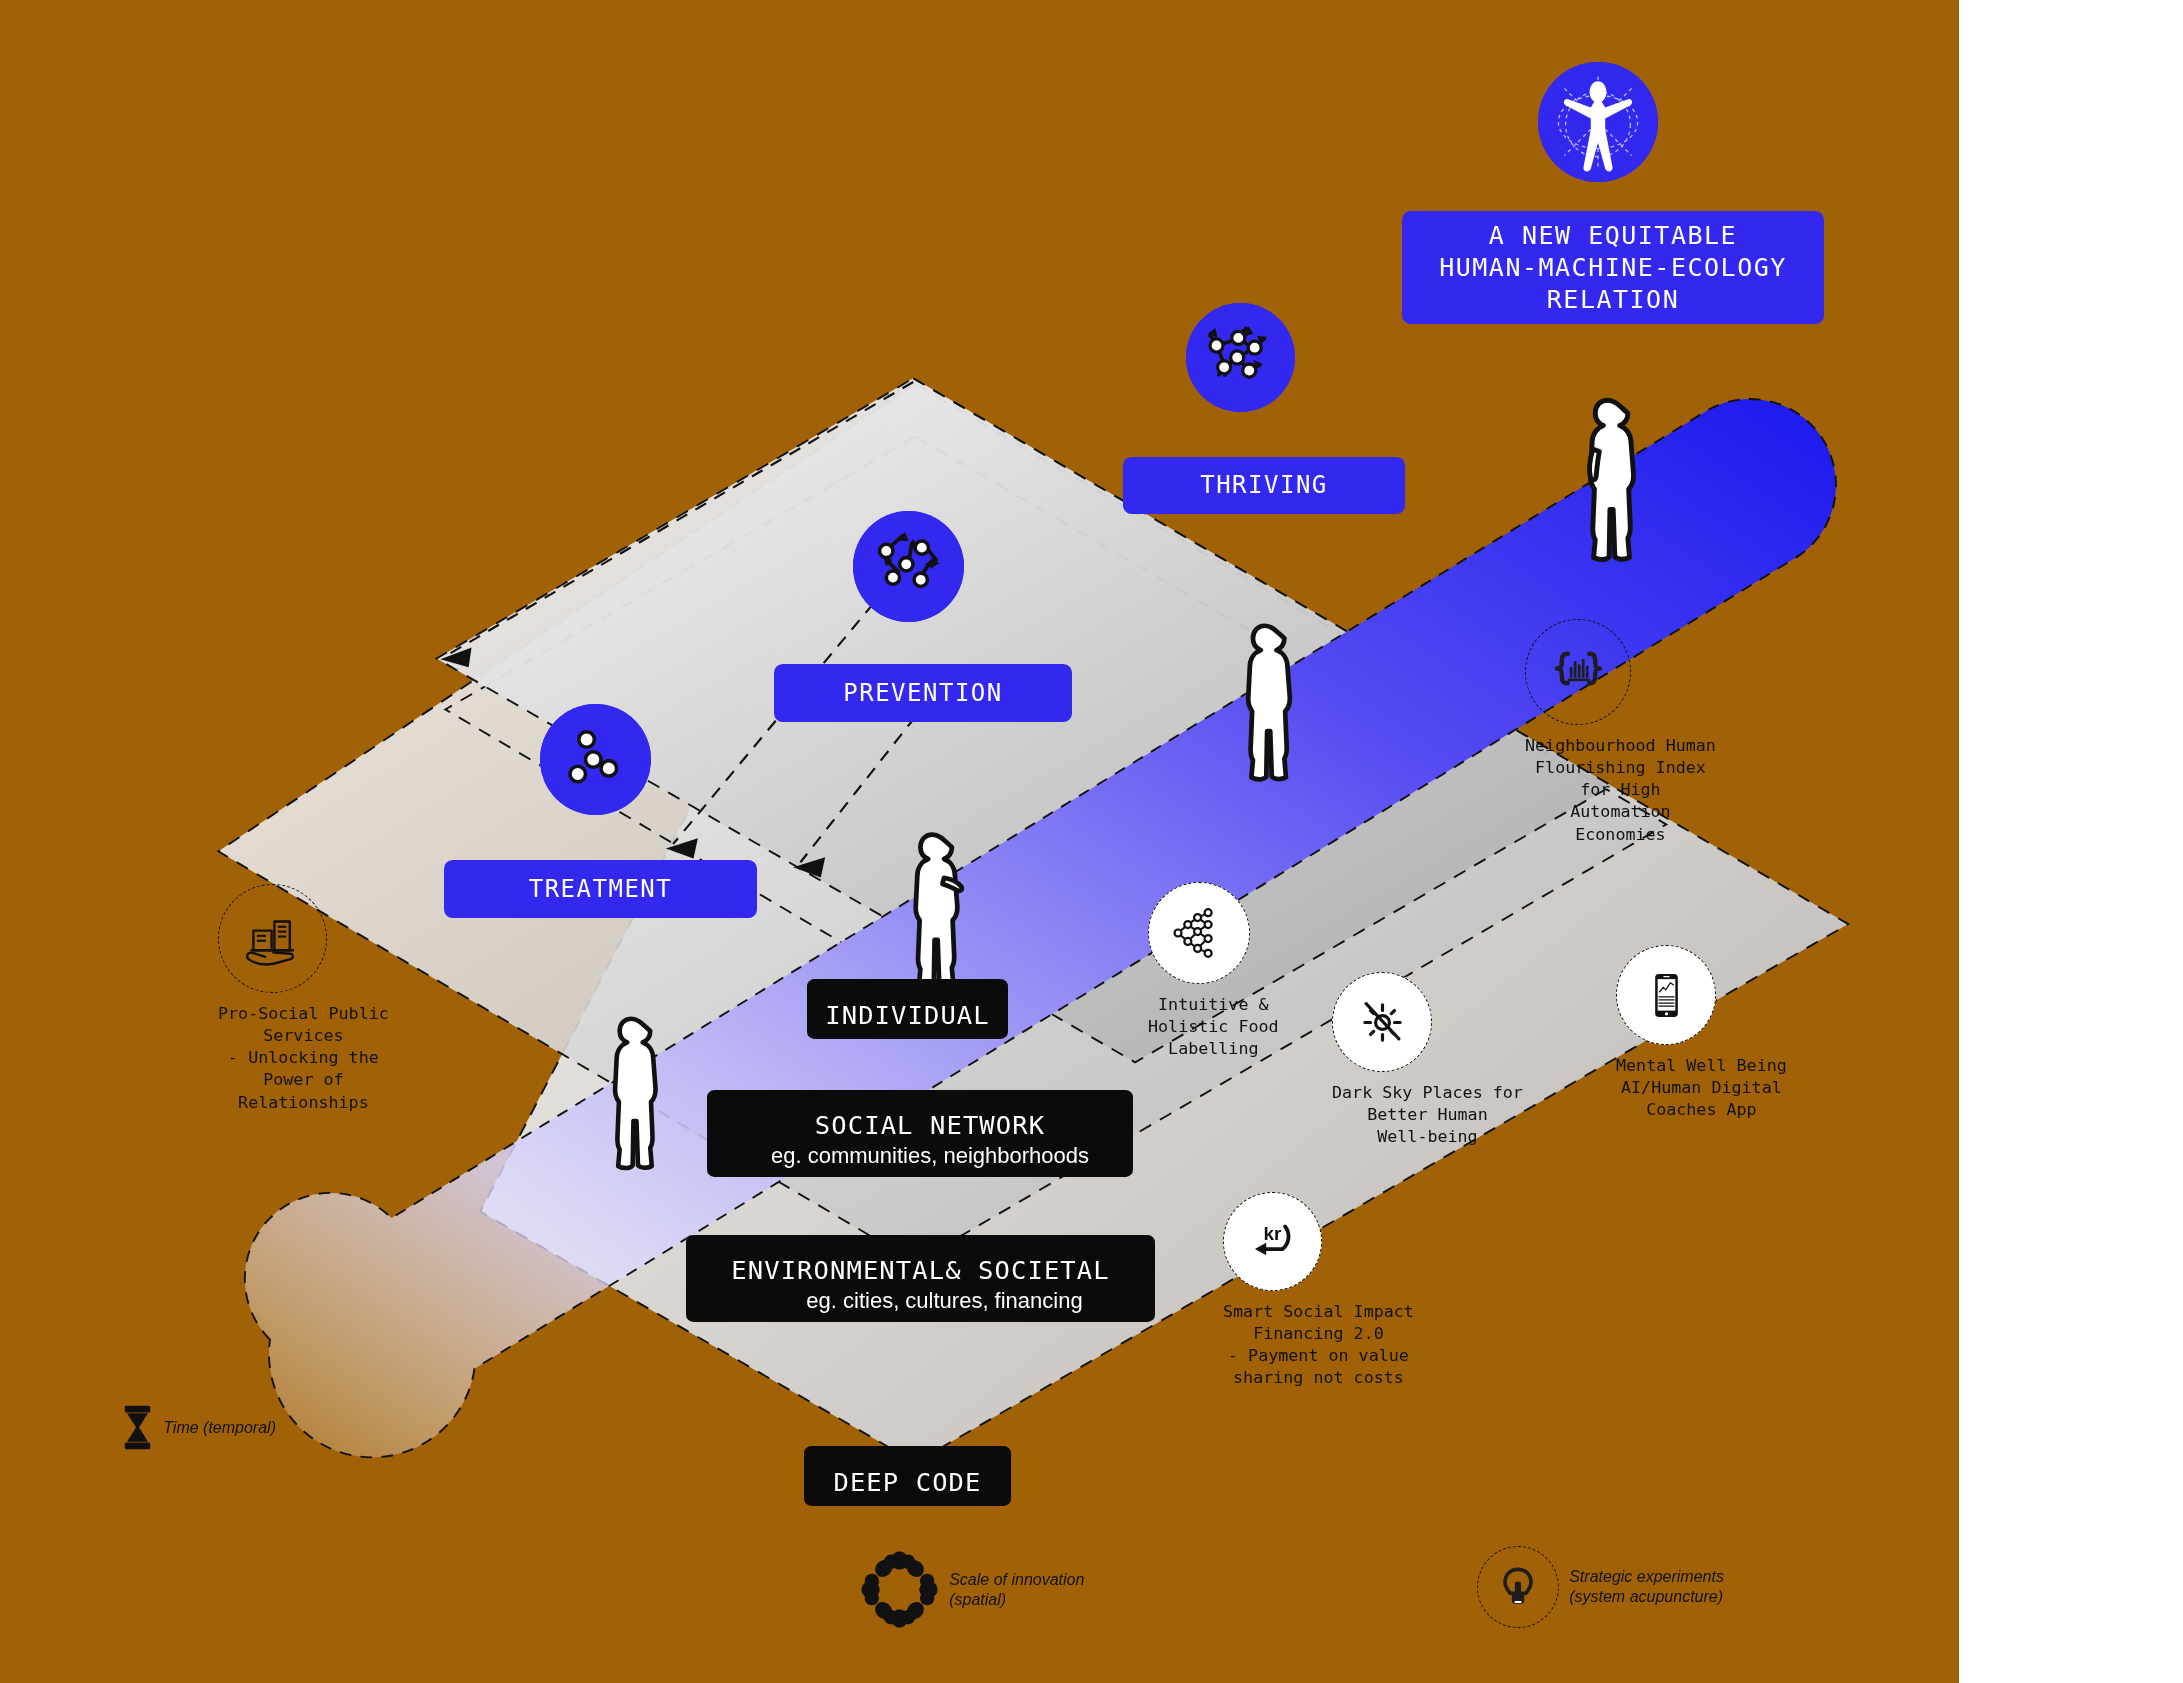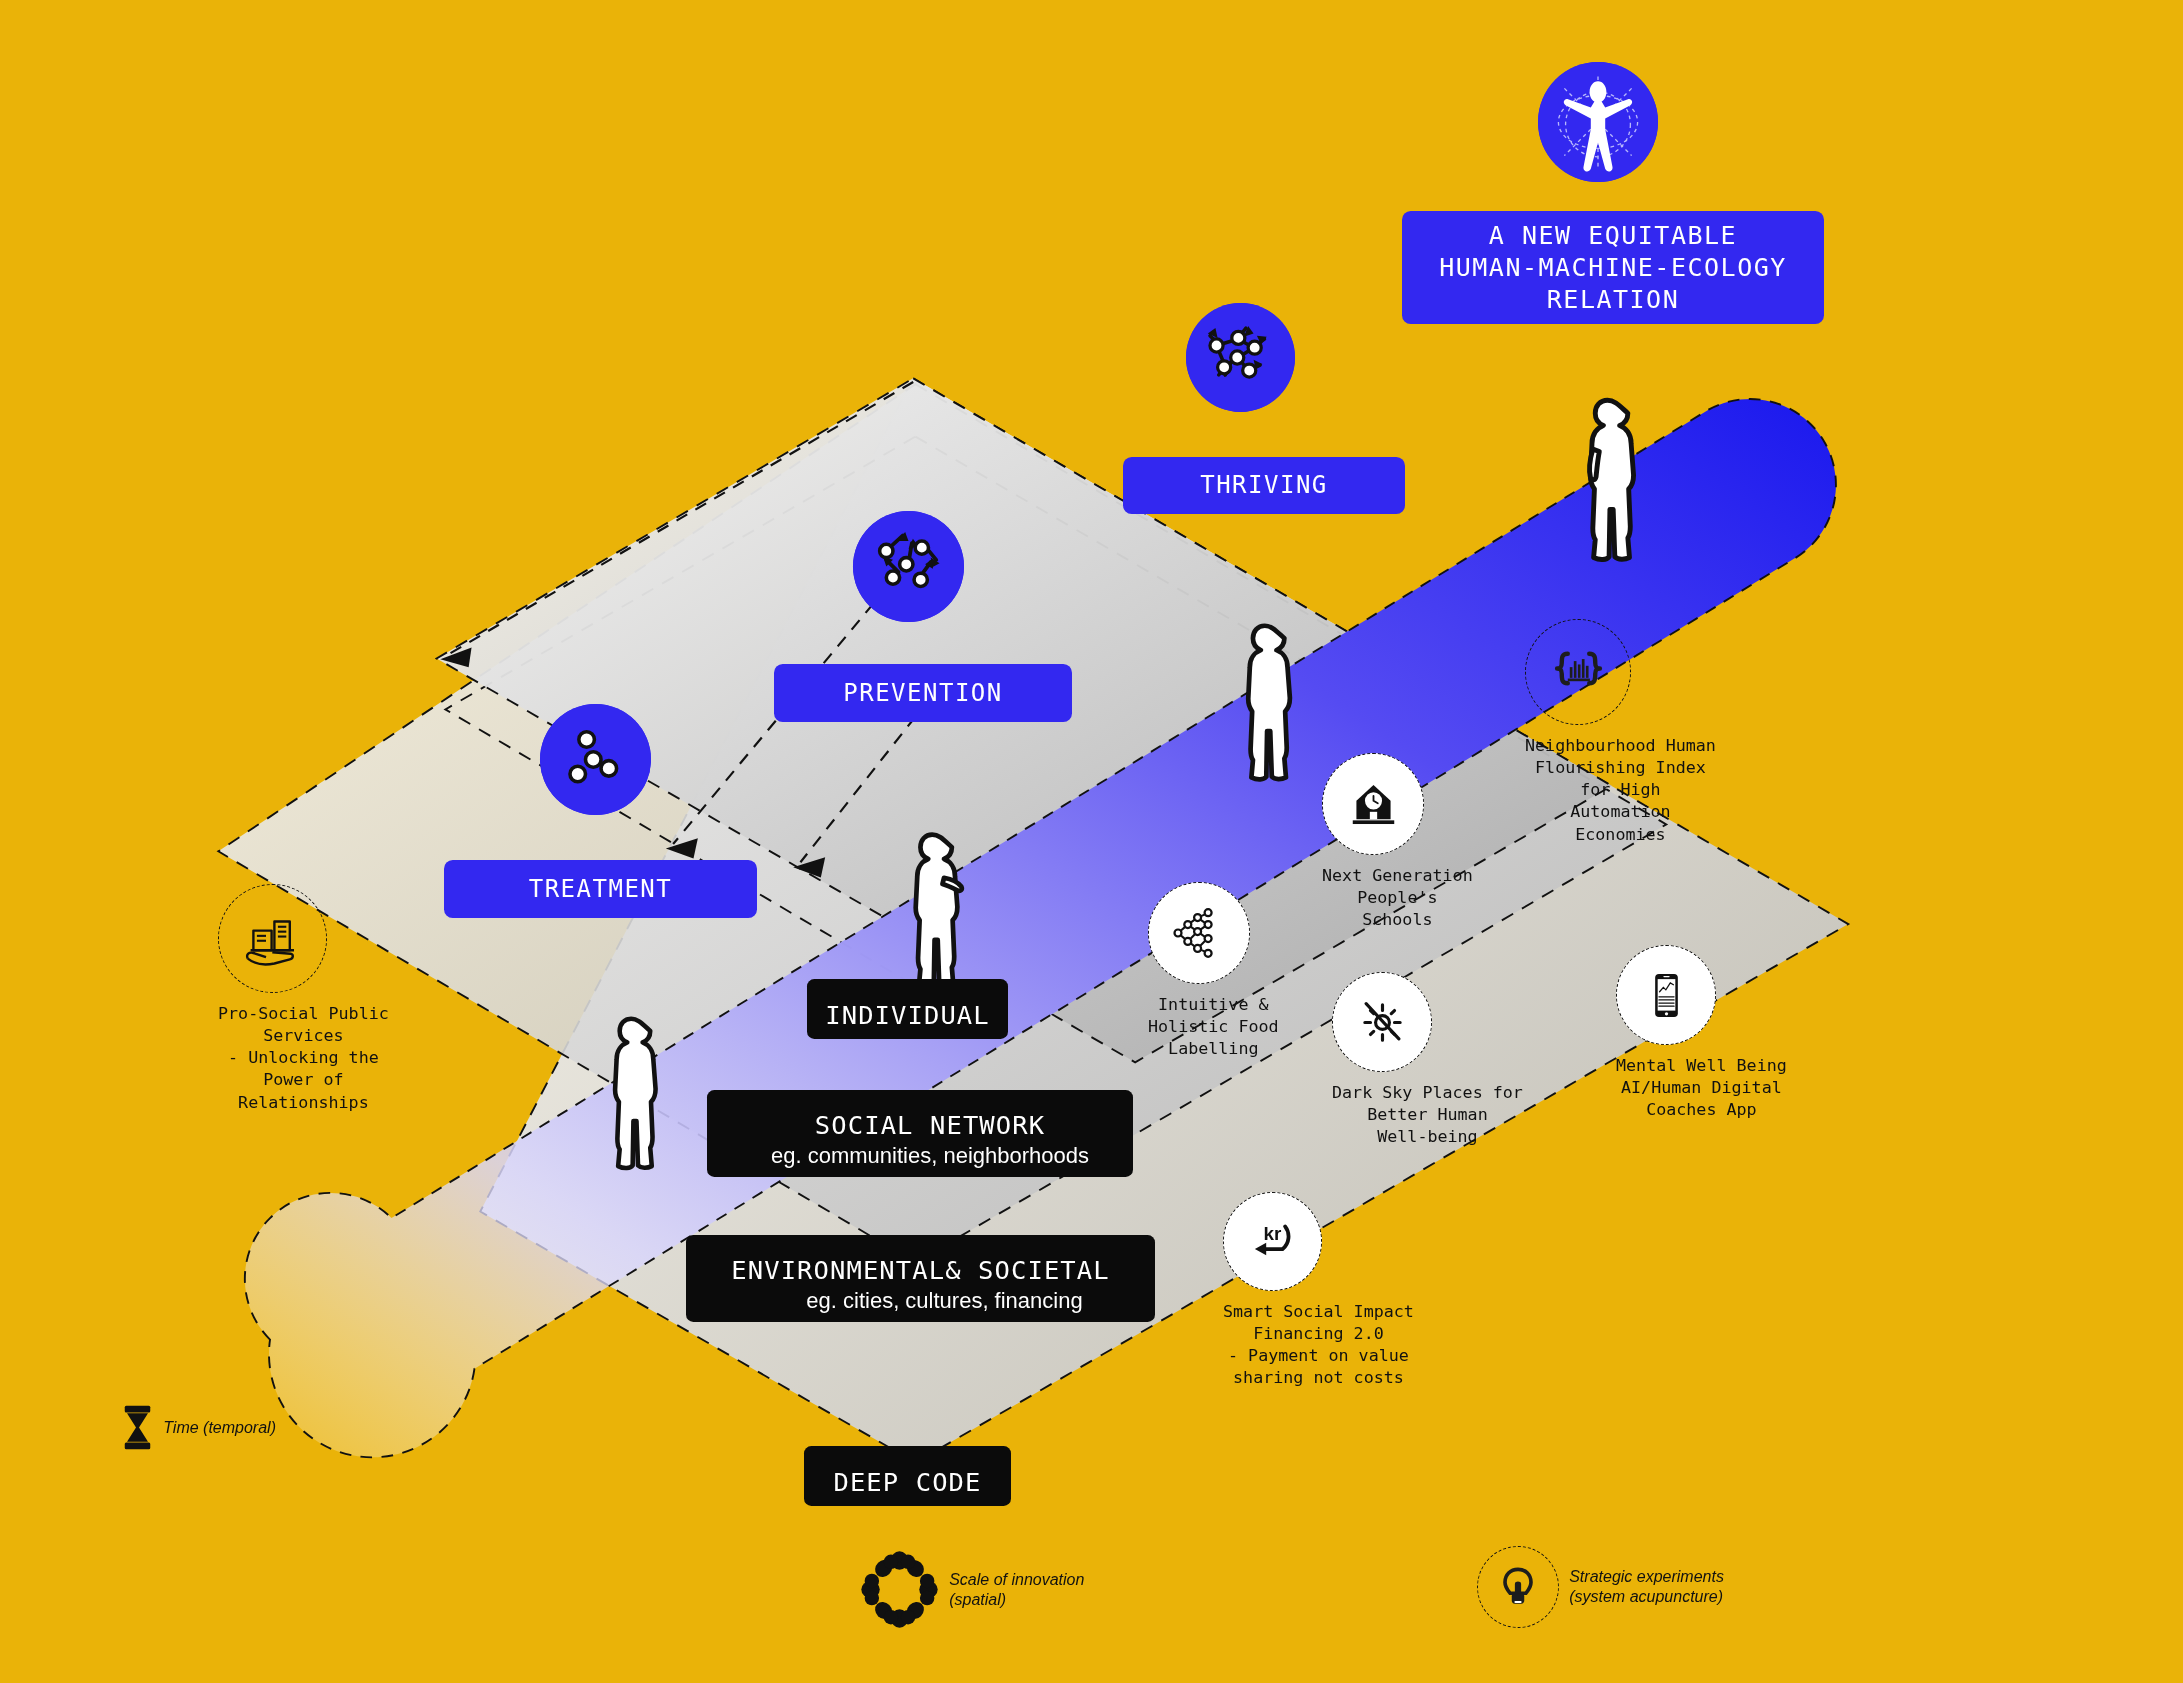--- a/index.html
+++ b/index.html
@@ -1,17 +1,17 @@
 <!DOCTYPE html>
 <html style="font-size:11.6px"><head>
 <meta charset="utf-8">
 <style>
   html,body{margin:0;padding:0;background:#ffffff;}
   body{width:2183px;height:1683px;overflow:hidden;font-family:"DejaVu Sans Mono",monospace;}
-  #stage{position:relative;width:2183px;height:1683px;background:#eab308;}
+  #stage{position:relative;width:1959px;height:1683px;background:#a16207;}
   svg.layer{position:absolute;left:0;top:0;width:2183px;height:1683px;overflow:visible;}
 
   
   .pill{
     position:absolute;background:#3328f0;color:#fff;border-radius:8.7px;
     font-family:"DejaVu Sans Mono",monospace;letter-spacing:1.5px;
     display:flex;align-items:center;justify-content:center;text-align:center;
     box-sizing:border-box;line-height:1.28;
   }
   
@@ -310,36 +310,20 @@
         </g>
       </svg>
     </div>
     <div class="explabel">Neighbourhood Human
 Flourishing Index
 for High
 Automation
 Economies</div>
   </div>
 
-  <div class="expwrap" style="left:1322px;top:753px;width:211px;">
-    <div class="expcirc" style="width:102px;height:102px;">
-      <svg viewBox="0 0 100 100" width="61" height="61">
-        <path fill="#111" d="M50,18 L78,44 L78,74 L22,74 L22,44 Z"></path>
-        <rect x="16" y="76" width="68" height="6" fill="#111"></rect>
-        <circle cx="50" cy="44" r="14" fill="#fff"></circle>
-        <g stroke="#111" stroke-width="3" stroke-linecap="round" fill="none">
-          <path d="M50,36 L50,44 L57,48"></path>
-        </g>
-        <rect x="44" y="62" width="12" height="12" fill="#fff"></rect>
-      </svg>
-    </div>
-    <div class="explabel">Next Generation
-People's
-Schools</div>
-  </div>
 
   <div class="expwrap" style="left:1148px;top:882px;width:211px;">
     <div class="expcirc" style="width:102px;height:102px;">
       <svg viewBox="0 0 100 100" width="70" height="70">
         <g stroke="#111" stroke-width="3" fill="none">
           <path d="M20,50 L34,38 M20,50 L34,62 M34,38 L48,28 M34,38 L48,48
                    M34,62 L48,48 M34,62 L48,72 M48,28 L62,22 M48,28 L62,38
                    M48,48 L62,38 M48,48 L62,58 M48,72 L62,58 M48,72 L62,78"></path>
         </g>
         <g fill="#fff" stroke="#111" stroke-width="3.2">

